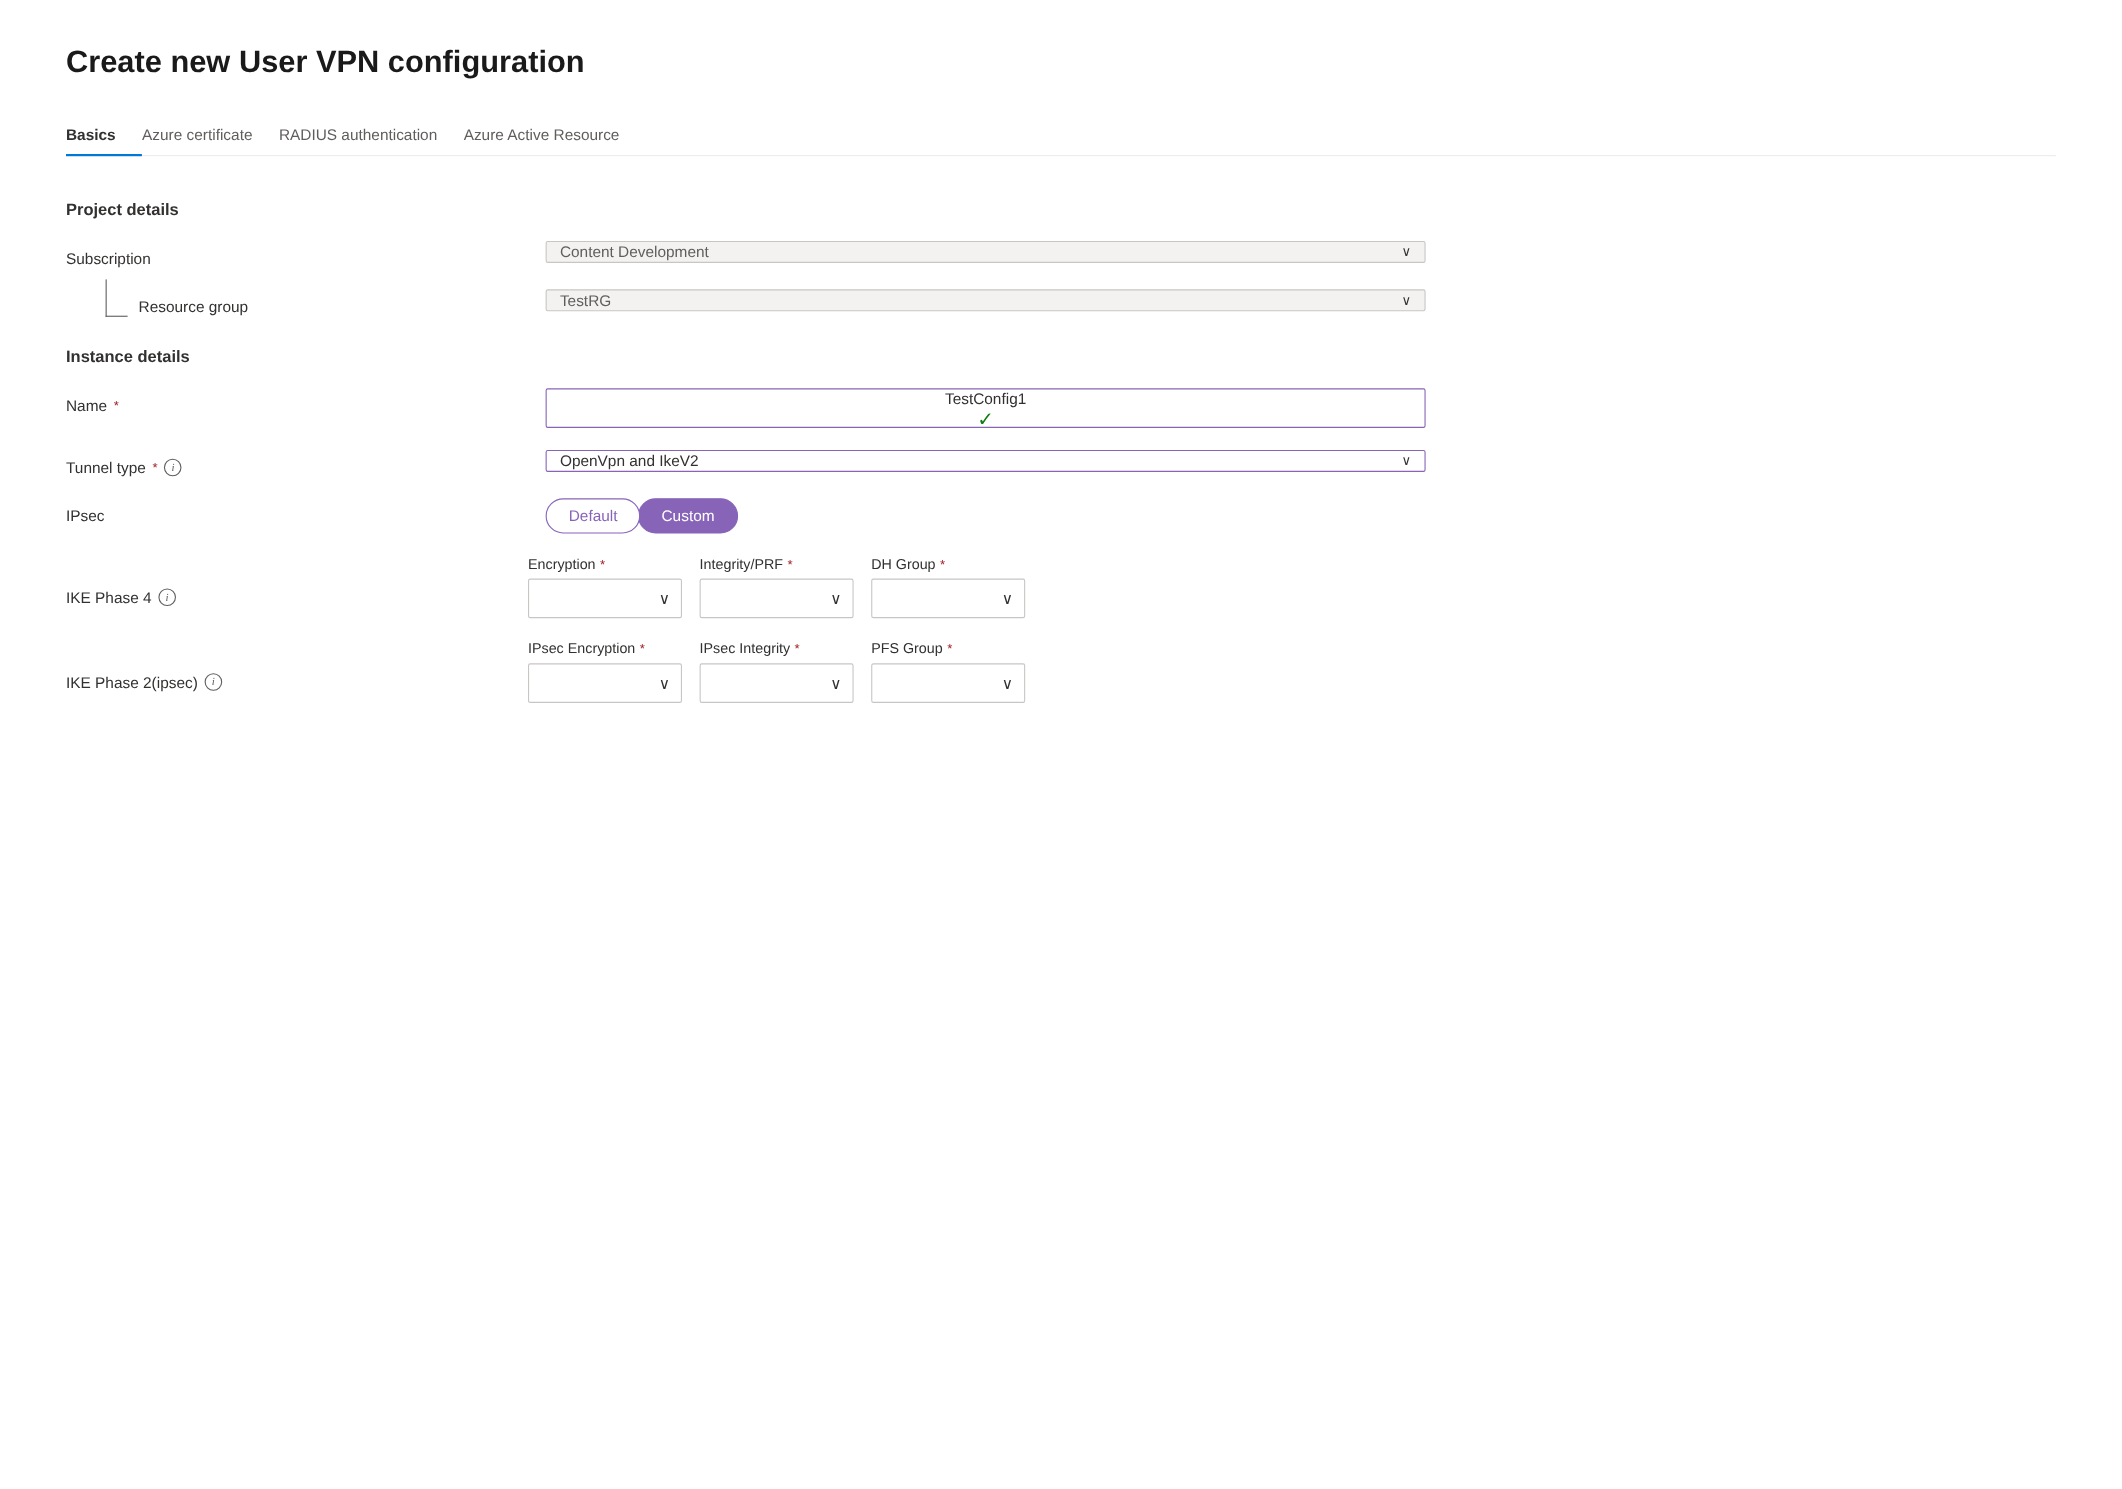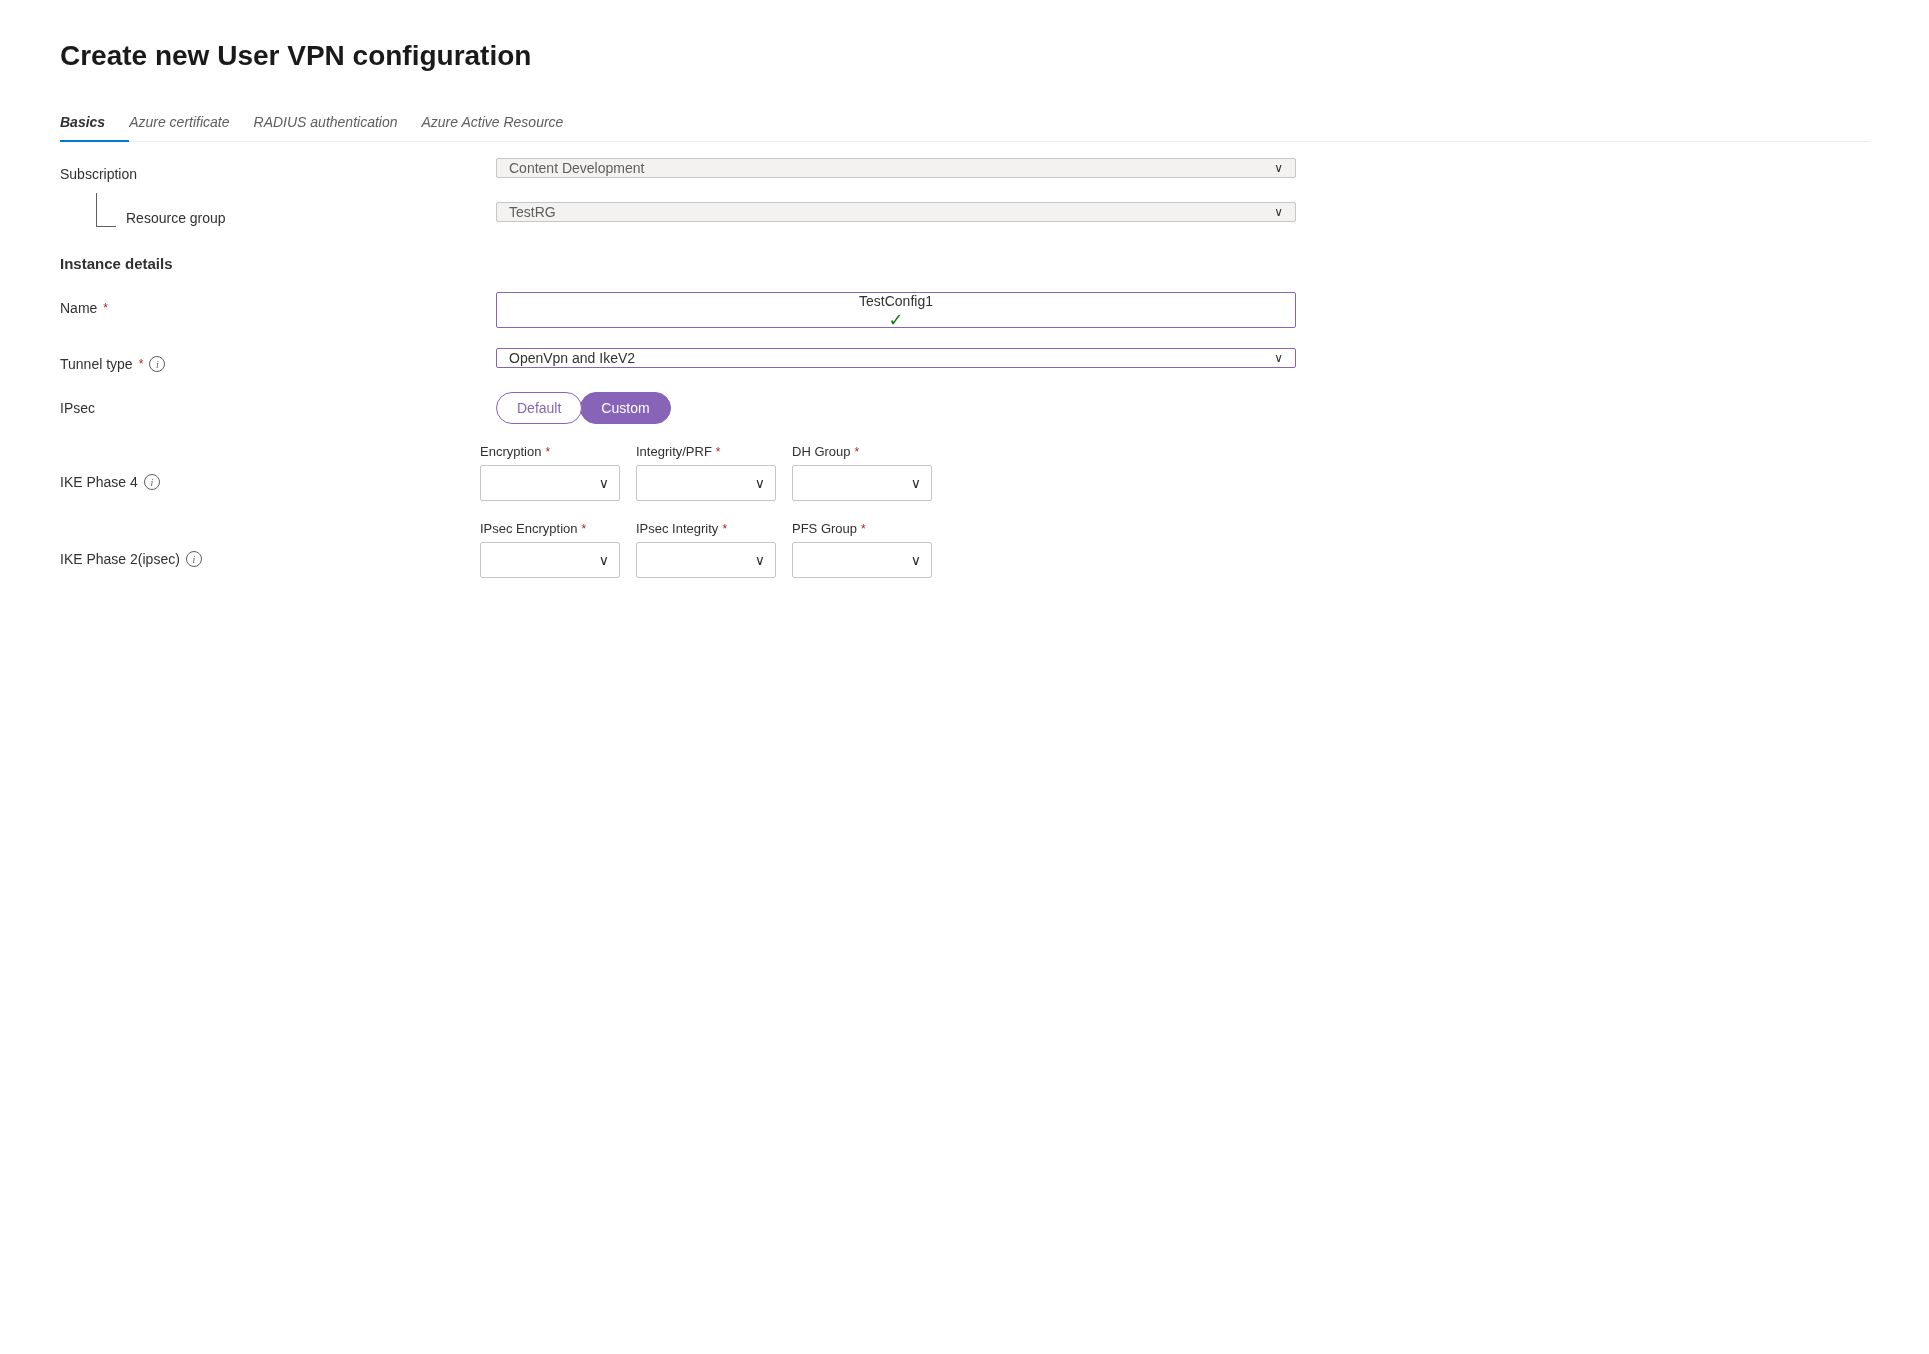--- a/index.html
+++ b/index.html
@@ -20,22 +20,21 @@
       font-size: 28px;
       font-weight: 600;
       color: #1a1a1a;
       margin-bottom: 32px;
     }
 
     .tabs {
       display: flex;
       gap: 0;
       border-bottom: 1px solid #edebe9;
-      margin-bottom: 16px;
-      font-style: italic;
+      margin-bottom: 40px;
     }
 
     .tab {
       padding: 10px 24px 10px 0;
       font-size: 14px;
       cursor: pointer;
       color: #605e5c;
       border-bottom: 2px solid transparent;
       margin-bottom: -1px;
       white-space: nowrap;
@@ -252,20 +251,21 @@
 <h1 class="page-title">Create new User VPN configuration</h1>
 
 <div class="tabs">
   <div class="tab active">Basics</div>
   <div class="tab">Azure certificate</div>
   <div class="tab">RADIUS authentication</div>
   <div class="tab">Azure Active Resource</div>
 </div>
 
 <div class="form-section">
+  <div class="section-title">Project details</div>
 
   <div class="form-row">
     <div class="form-label">Subscription</div>
     <div class="form-control-wrapper">
       <div class="select-box">
         <span>Content Development</span>
         <span class="chevron">∨</span>
       </div>
     </div>
   </div>

